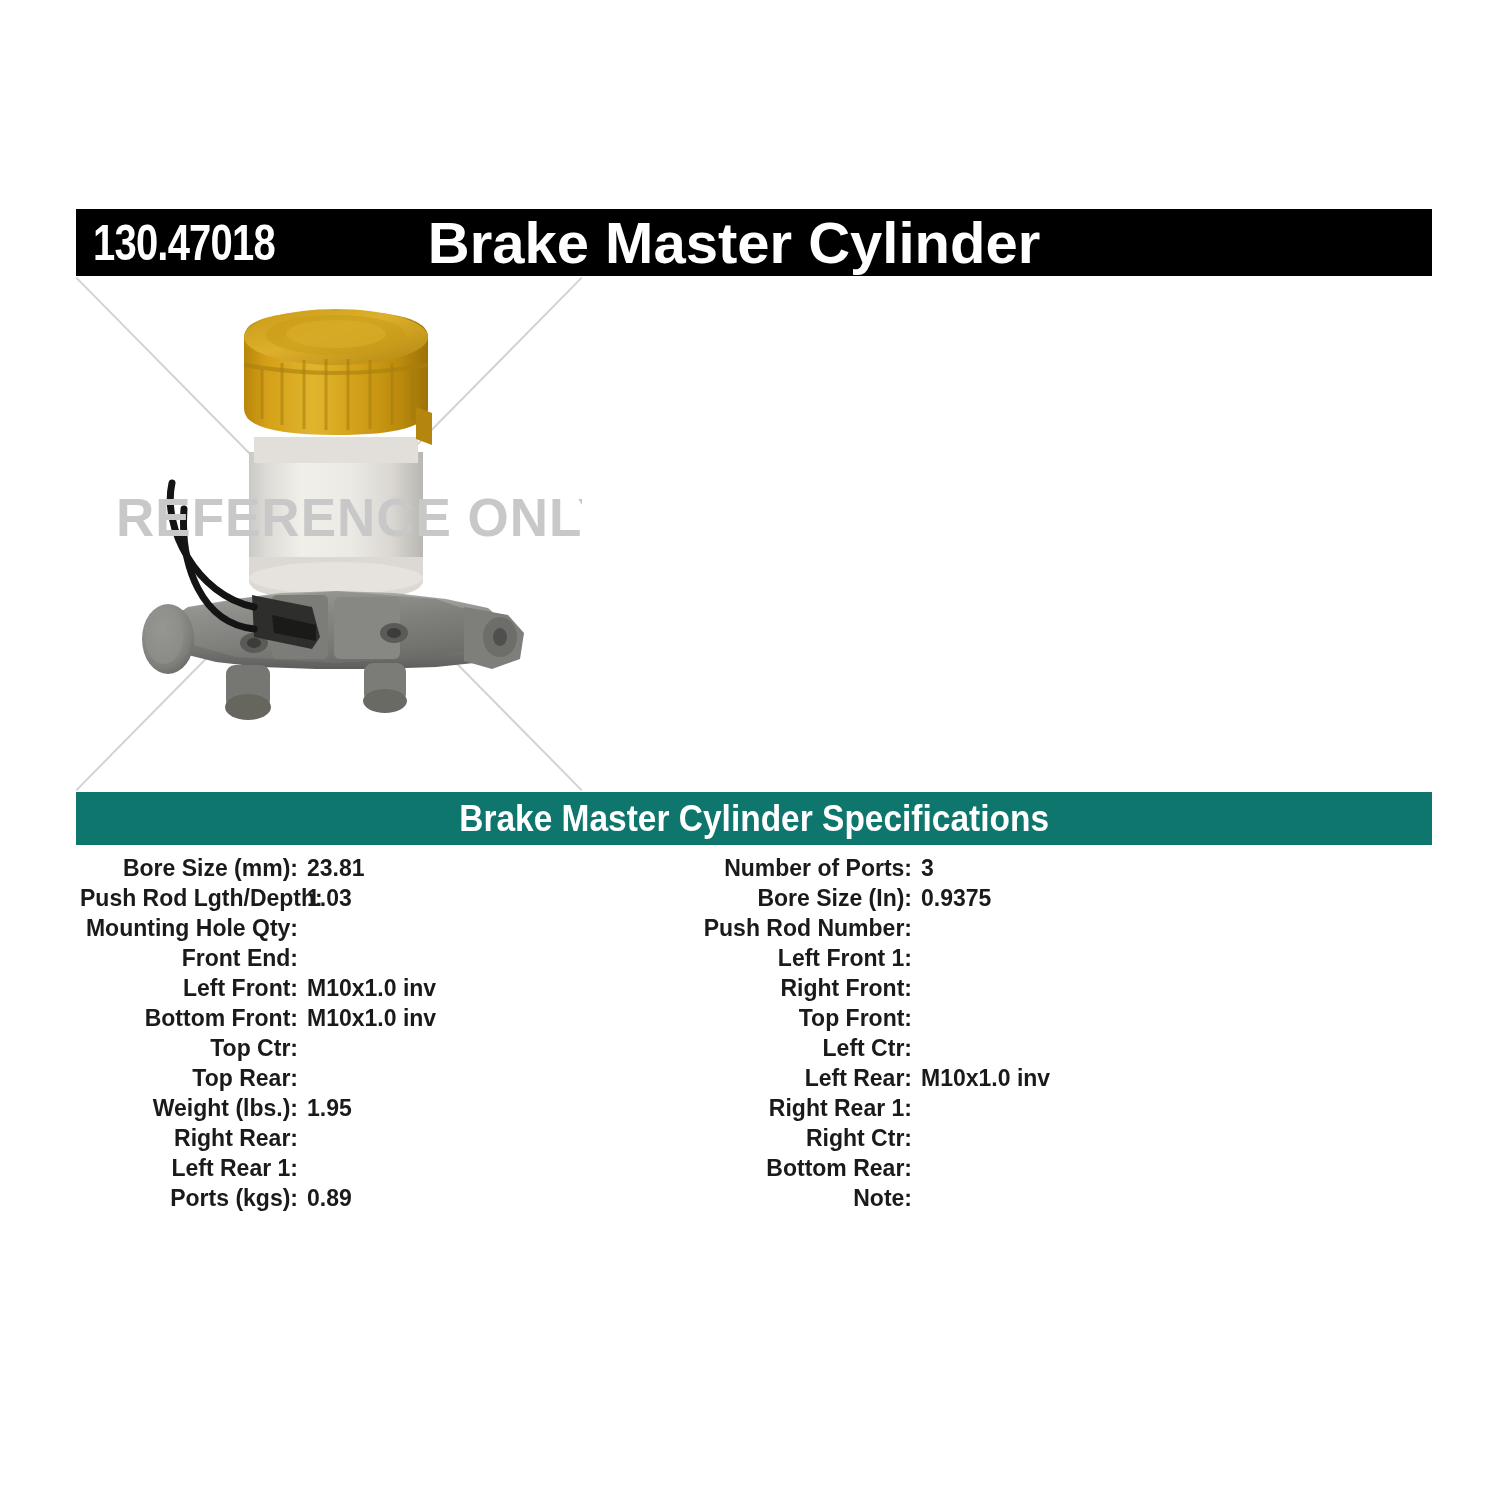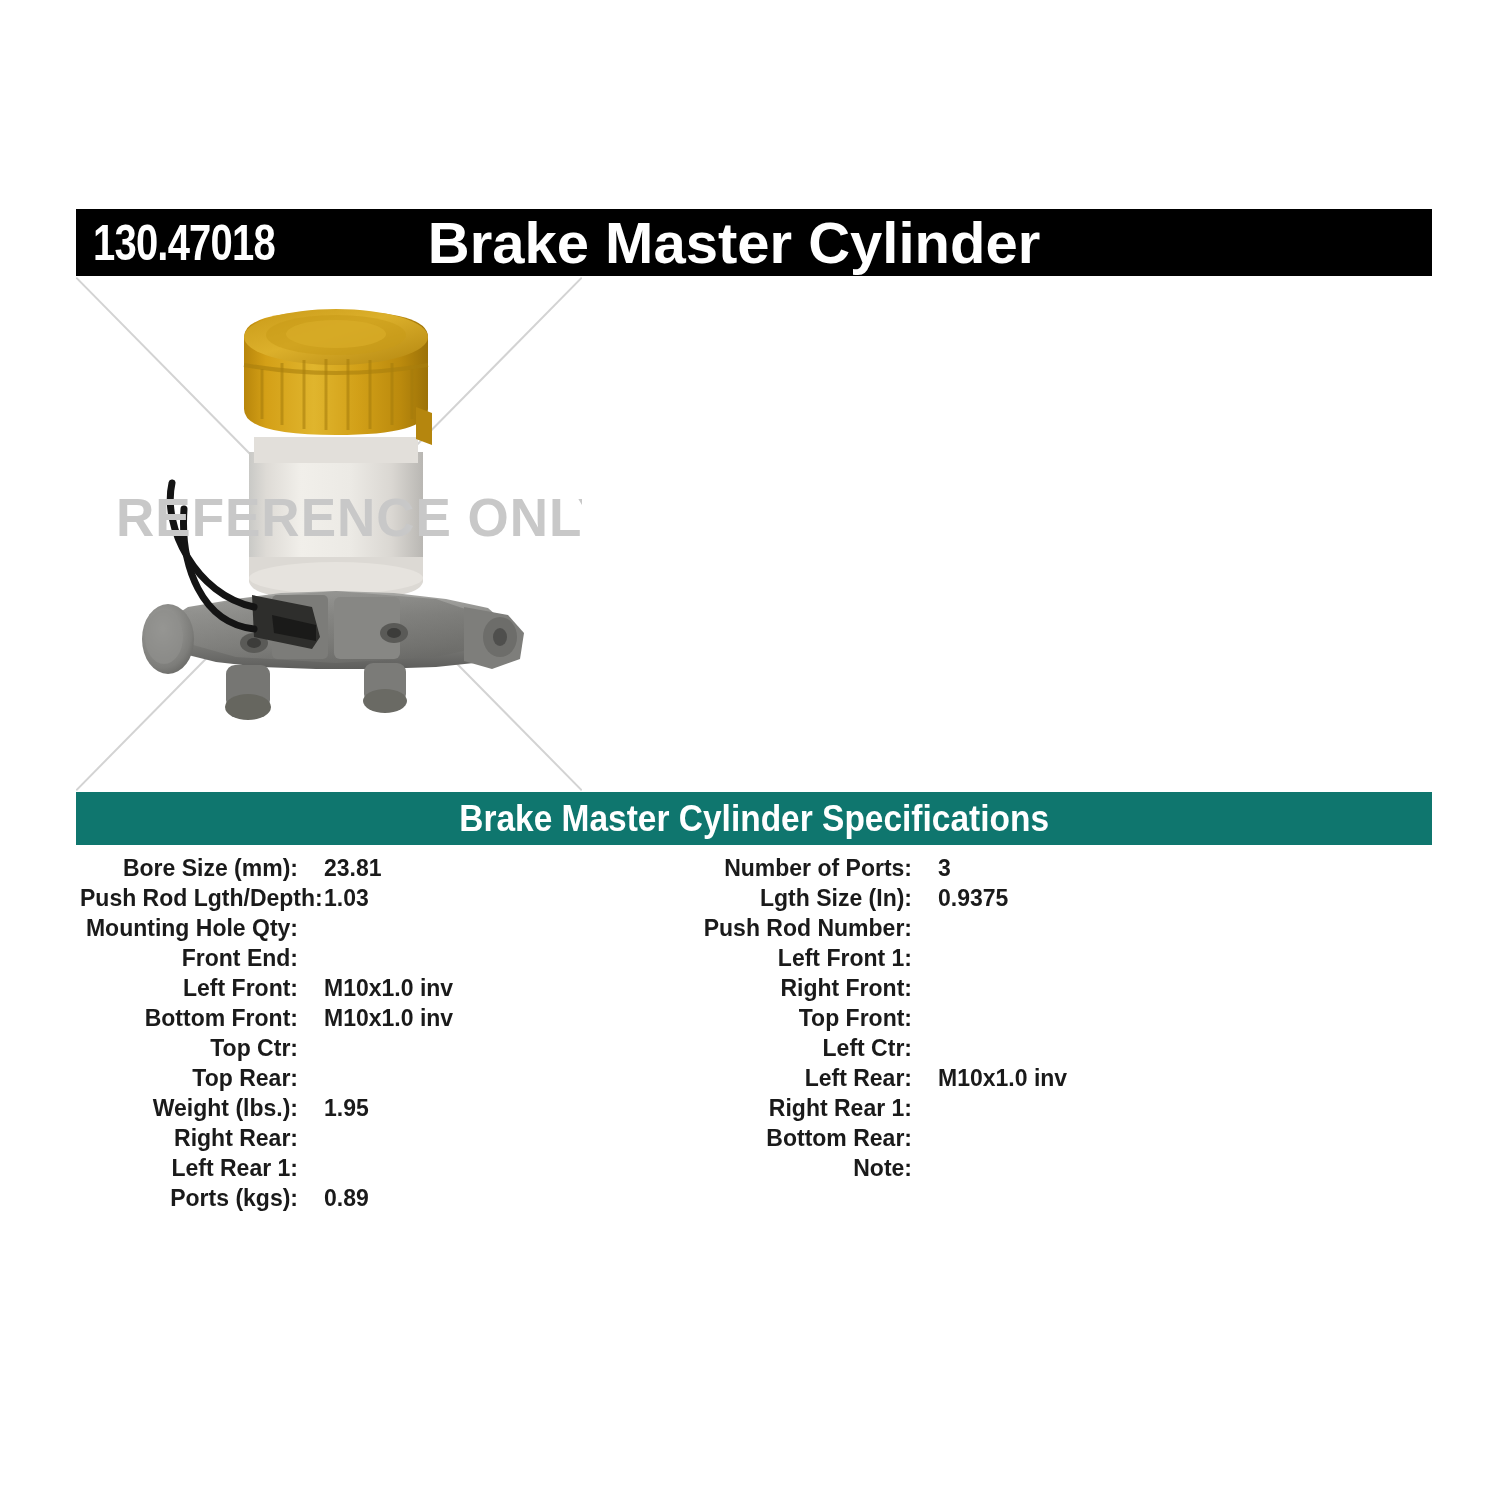--- a/index.html
+++ b/index.html
@@ -106,21 +106,20 @@
   .spec-col.left  { left: 80px;  width: 480px; }
   .spec-col.right { left: 690px; width: 480px; }
 
   .spec-row {
     display: flex;
     height: 30px;
     align-items: baseline;
     font-size: 23px;
     font-weight: bold;
     color: #1a1a1a;
-    gap: 17px;
   }
   .spec-label {
     width: 218px;
     text-align: right;
     white-space: nowrap;
     overflow: visible;
   }
   .spec-value {
     margin-left: 9px;
     white-space: nowrap;
@@ -304,21 +303,21 @@
           <div class="spec-label">Ports (kgs):</div>
           <div class="spec-value">0.89</div>
         </div>
       </div>
     <div class="spec-col right" id="spec-right">
         <div class="spec-row">
           <div class="spec-label">Number of Ports:</div>
           <div class="spec-value">3</div>
         </div>
         <div class="spec-row">
-          <div class="spec-label">Lgth Size (In):</div>
+          <div class="spec-label">Bore Size (In):</div>
           <div class="spec-value">0.9375</div>
         </div>
         <div class="spec-row">
           <div class="spec-label">Push Rod Number:</div>
           <div class="spec-value"></div>
         </div>
         <div class="spec-row">
           <div class="spec-label">Left Front 1:</div>
           <div class="spec-value"></div>
         </div>
@@ -336,20 +335,24 @@
         </div>
         <div class="spec-row">
           <div class="spec-label">Left Rear:</div>
           <div class="spec-value">M10x1.0 inv</div>
         </div>
         <div class="spec-row">
           <div class="spec-label">Right Rear 1:</div>
           <div class="spec-value"></div>
         </div>
         <div class="spec-row">
+          <div class="spec-label">Right Ctr:</div>
+          <div class="spec-value"></div>
+        </div>
+        <div class="spec-row">
           <div class="spec-label">Bottom Rear:</div>
           <div class="spec-value"></div>
         </div>
         <div class="spec-row">
           <div class="spec-label">Note:</div>
           <div class="spec-value"></div>
         </div>
       </div>
   </div>
 

